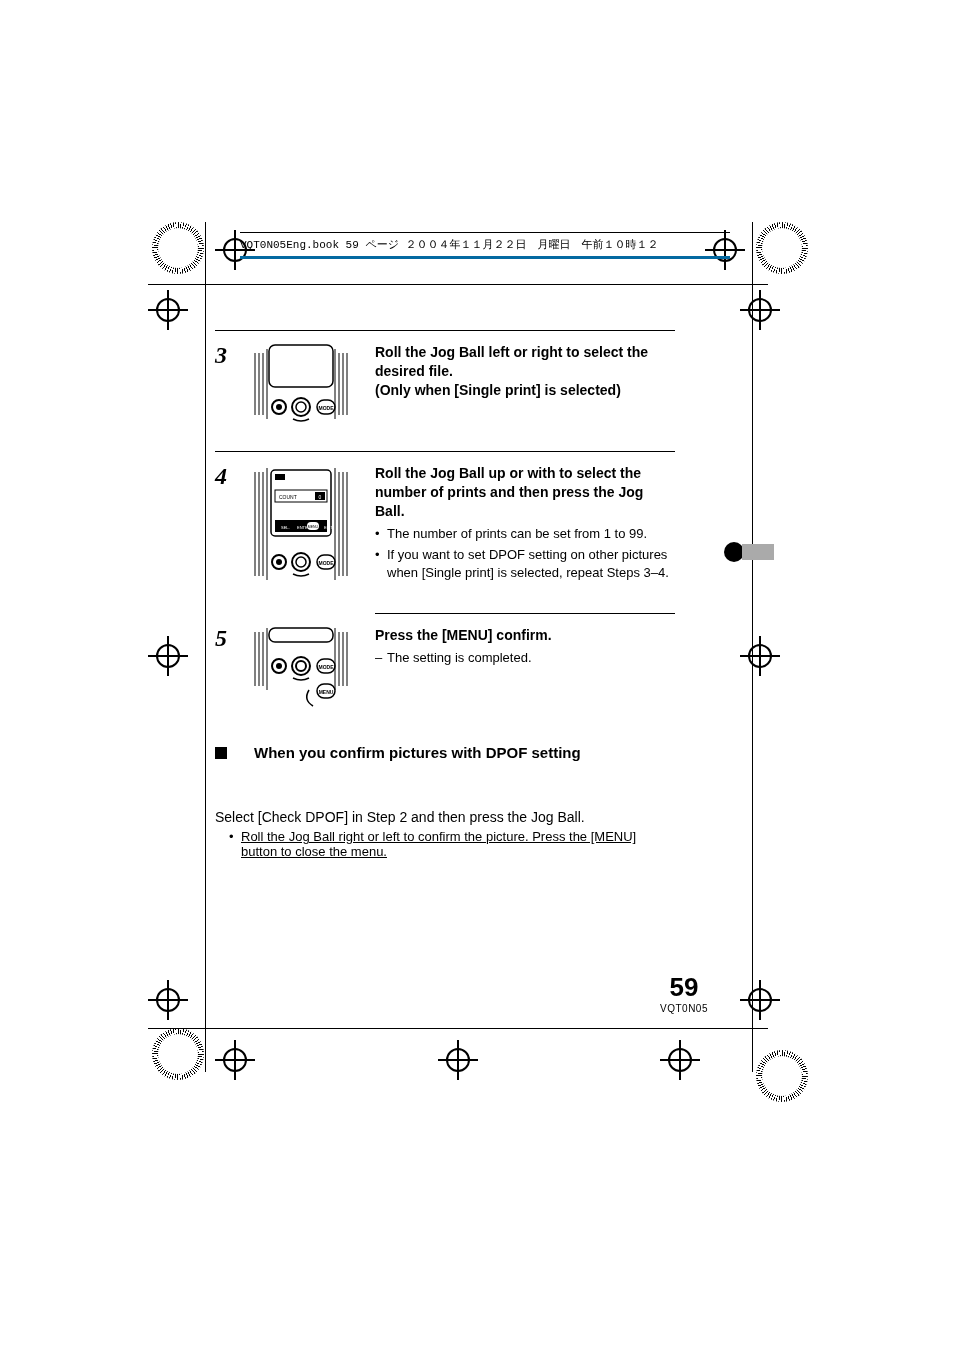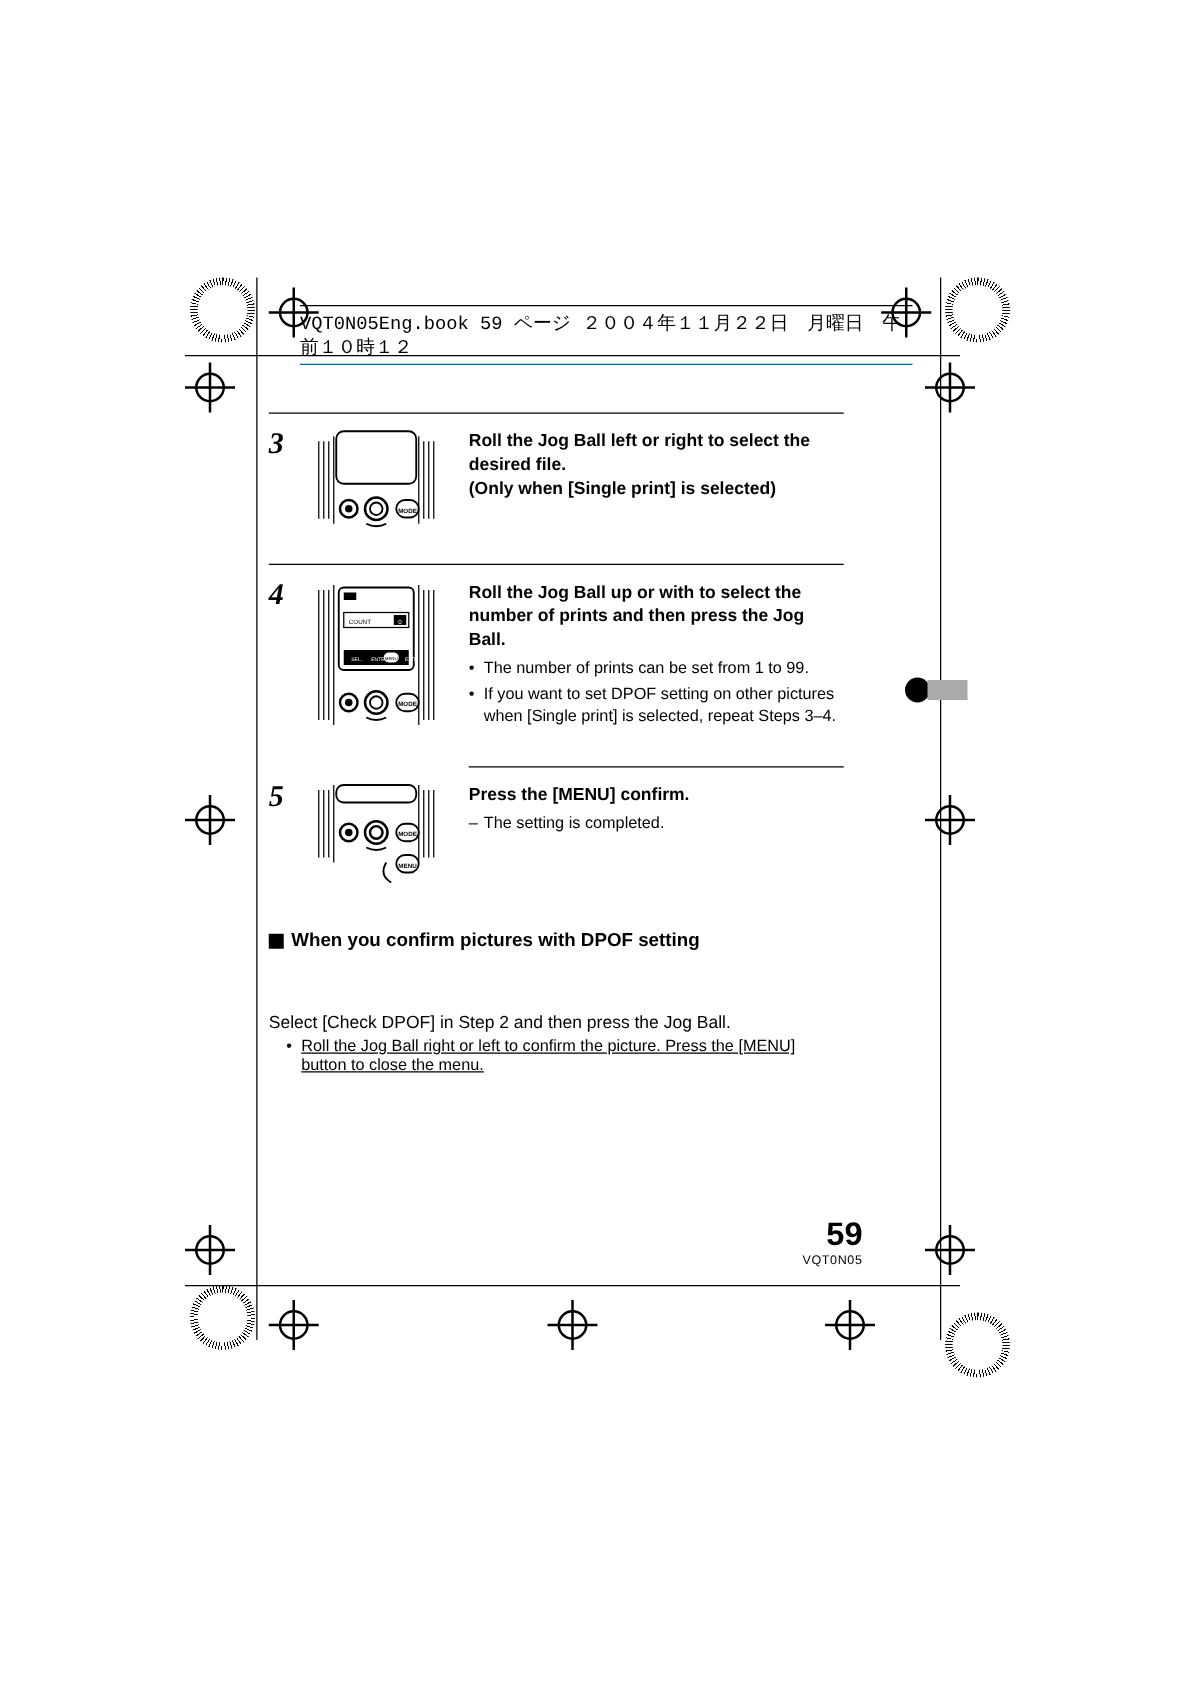--- a/index.html
+++ b/index.html
@@ -34,23 +34,23 @@
     content:''; position:absolute; inset:6px; background:#fff; border-radius:50%;
   }
   .radial .dot {
     position:absolute; left:50%; top:50%; width:10px; height:10px;
     margin:-5px 0 0 -5px; background:#000; border-radius:50%;
   }
   .vline { position:absolute; width:1px; background:#000; }
   .hline { position:absolute; height:1px; background:#000; }
 
   .header-line {
-    position:absolute; left:240px; top:244px; width:490px;
-    border-top:1px solid #000; border-bottom:1px solid #0369a1;
-    padding:4px 0; font-size:15px; font-family: "Courier New", monospace;
+    position:absolute; left:240px; top:232px; width:490px;
+    border-top:1px solid #000; border-bottom:3px solid #0369a1;
+    padding:4px 0; font-size:11px; font-family: "Courier New", monospace;
   }
 
   .content {
     position:absolute; left:215px; top:330px; width:460px;
   }
   .step-row { display:flex; align-items:flex-start; margin-bottom:28px; }
   .step-num {
     font-style:italic; font-weight:bold; font-size:24px; font-family: Georgia, 'Times New Roman', serif;
     width:34px; flex-shrink:0; line-height:1;
   }
@@ -60,30 +60,30 @@
   .thumb svg { display:block; }
   .step-body { flex:1; font-size:14px; line-height:1.35; }
   .step-body .bold { font-weight:bold; }
   .step-body ul { list-style:none; margin-top:4px; }
   .step-body ul li { position:relative; padding-left:12px; margin-bottom:4px; font-size:13px;}
   .step-body ul li.dot::before { content:'•'; position:absolute; left:0; }
   .step-body ul li.dash::before { content:'–'; position:absolute; left:0; }
 
   .sep { border-top:1px solid #000; margin:0 0 12px 0; }
 
-  .sect-head { font-weight:bold; font-size:15px; margin-bottom:8px; display:flex; align-items:center; gap:6px;}
+  .sect-head { font-weight:bold; font-size:15px; margin-bottom:8px; display:flex; align-items:center; gap:27px;}
   .sq { display:inline-block; width:12px; height:12px; background:#000; }
   .body-p { font-size:14px; margin-bottom:4px;margin-top:48px; }
   .sub-bullet { font-size:13px; padding-left:26px; position:relative;text-decoration:underline; }
   .sub-bullet::before { content:'•'; position:absolute; left:14px; }
 
   .blk-dot { position:absolute; right:210px; top:542px; width:20px; height:20px; background:#000; border-radius:50%; }
   .gray-bar { position:absolute; right:180px; top:544px; width:32px; height:16px; background:#aaa; }
 
-  .page-foot { position:absolute; right:264px; top:972px; text-align:right; }
+  .page-foot { position:absolute; right:246px; top:972px; text-align:center; }
   .page-foot .pn { font-size:26px; font-weight:bold; }
   .page-foot .pv { font-size:10px; letter-spacing:0.5px; }
 </style>
 </head>
 <body>
 
 <div class="print-mark" style="left:152px; top:222px;">
     <div class="radial">
       <div class="dot"></div>
     </div>

